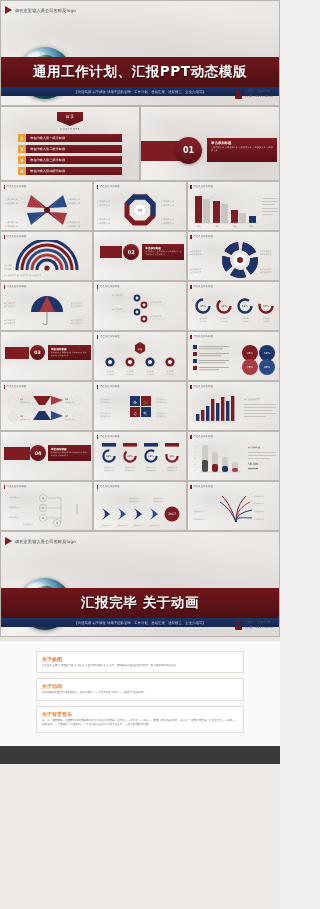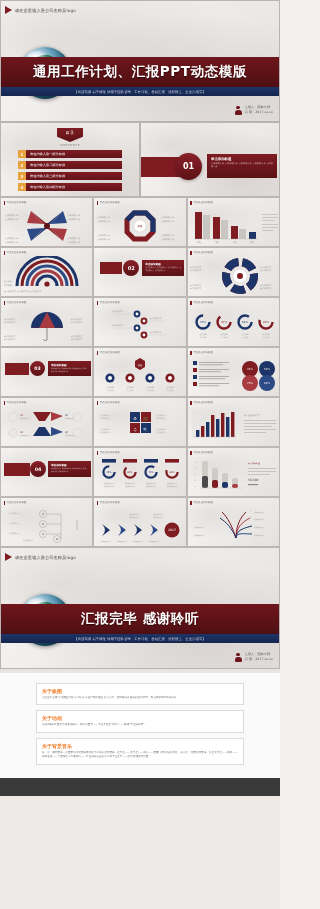--- a/index.html
+++ b/index.html
@@ -21,21 +21,21 @@
     content:""; position:absolute; inset:0;
     background:
       radial-gradient(ellipse at 22% 30%, rgba(150,140,135,.20), transparent 55%),
       radial-gradient(ellipse at 70% 75%, rgba(120,110,105,.16), transparent 60%),
       linear-gradient(135deg, #f8f7f5 0%, #efecea 45%, #e6e2df 100%);
     pointer-events:none;
   }
   .slide > * { position: relative; z-index: 1; }
 
   
-  .hero { width: 280px; height: 122px; }
+  .hero { width: 280px; height: 106px; }
   .hero-top {
     height: 18px; display:flex; align-items:center; gap:3px;
     padding-left:4px;
   }
   .hero-flag { width:0;height:0;border-left:7px solid #7e1c22;border-top:4px solid transparent;border-bottom:4px solid transparent;}
   .hero-logo-text { font-size:4.2px; color:#4a4a4a; letter-spacing:.1px; }
   .hero-band {
     position:absolute; left:0; right:0; top:56px; height:30px;
     background: linear-gradient(180deg,#6e161c 0%, #5c1216 60%, #4d0f13 100%);
     display:flex; align-items:center; justify-content:center;
@@ -833,21 +833,21 @@
       <span class="hero-logo-text">请在这里输入贵公司名称及logo</span>
     </div>
     <div class="globe">
       <i class="g1"></i>
         <i class="g2"></i>
         <i class="g3"></i>
         <i class="g4"></i>
       <div class="globe-gloss"></div>
     </div>
     <div class="hero-band">
-      <div class="hero-title">汇报完毕  感谢聆听</div>
+      <div class="hero-title">汇报完毕  关于动画</div>
     </div>
     <div class="hero-subband">
       <div class="hero-sub">【简洁实用 易于修改 适用于团队管理、工作计划、总结汇报、述职报告、企业介绍等】</div>
     </div>
     <div class="hero-person">
       <span class="person-icon"></span>
       <span class="hero-meta">
         <span>汇报人：图标大师</span><br>
         <span>日  期：2017.xx.xx</span>
       </span>

